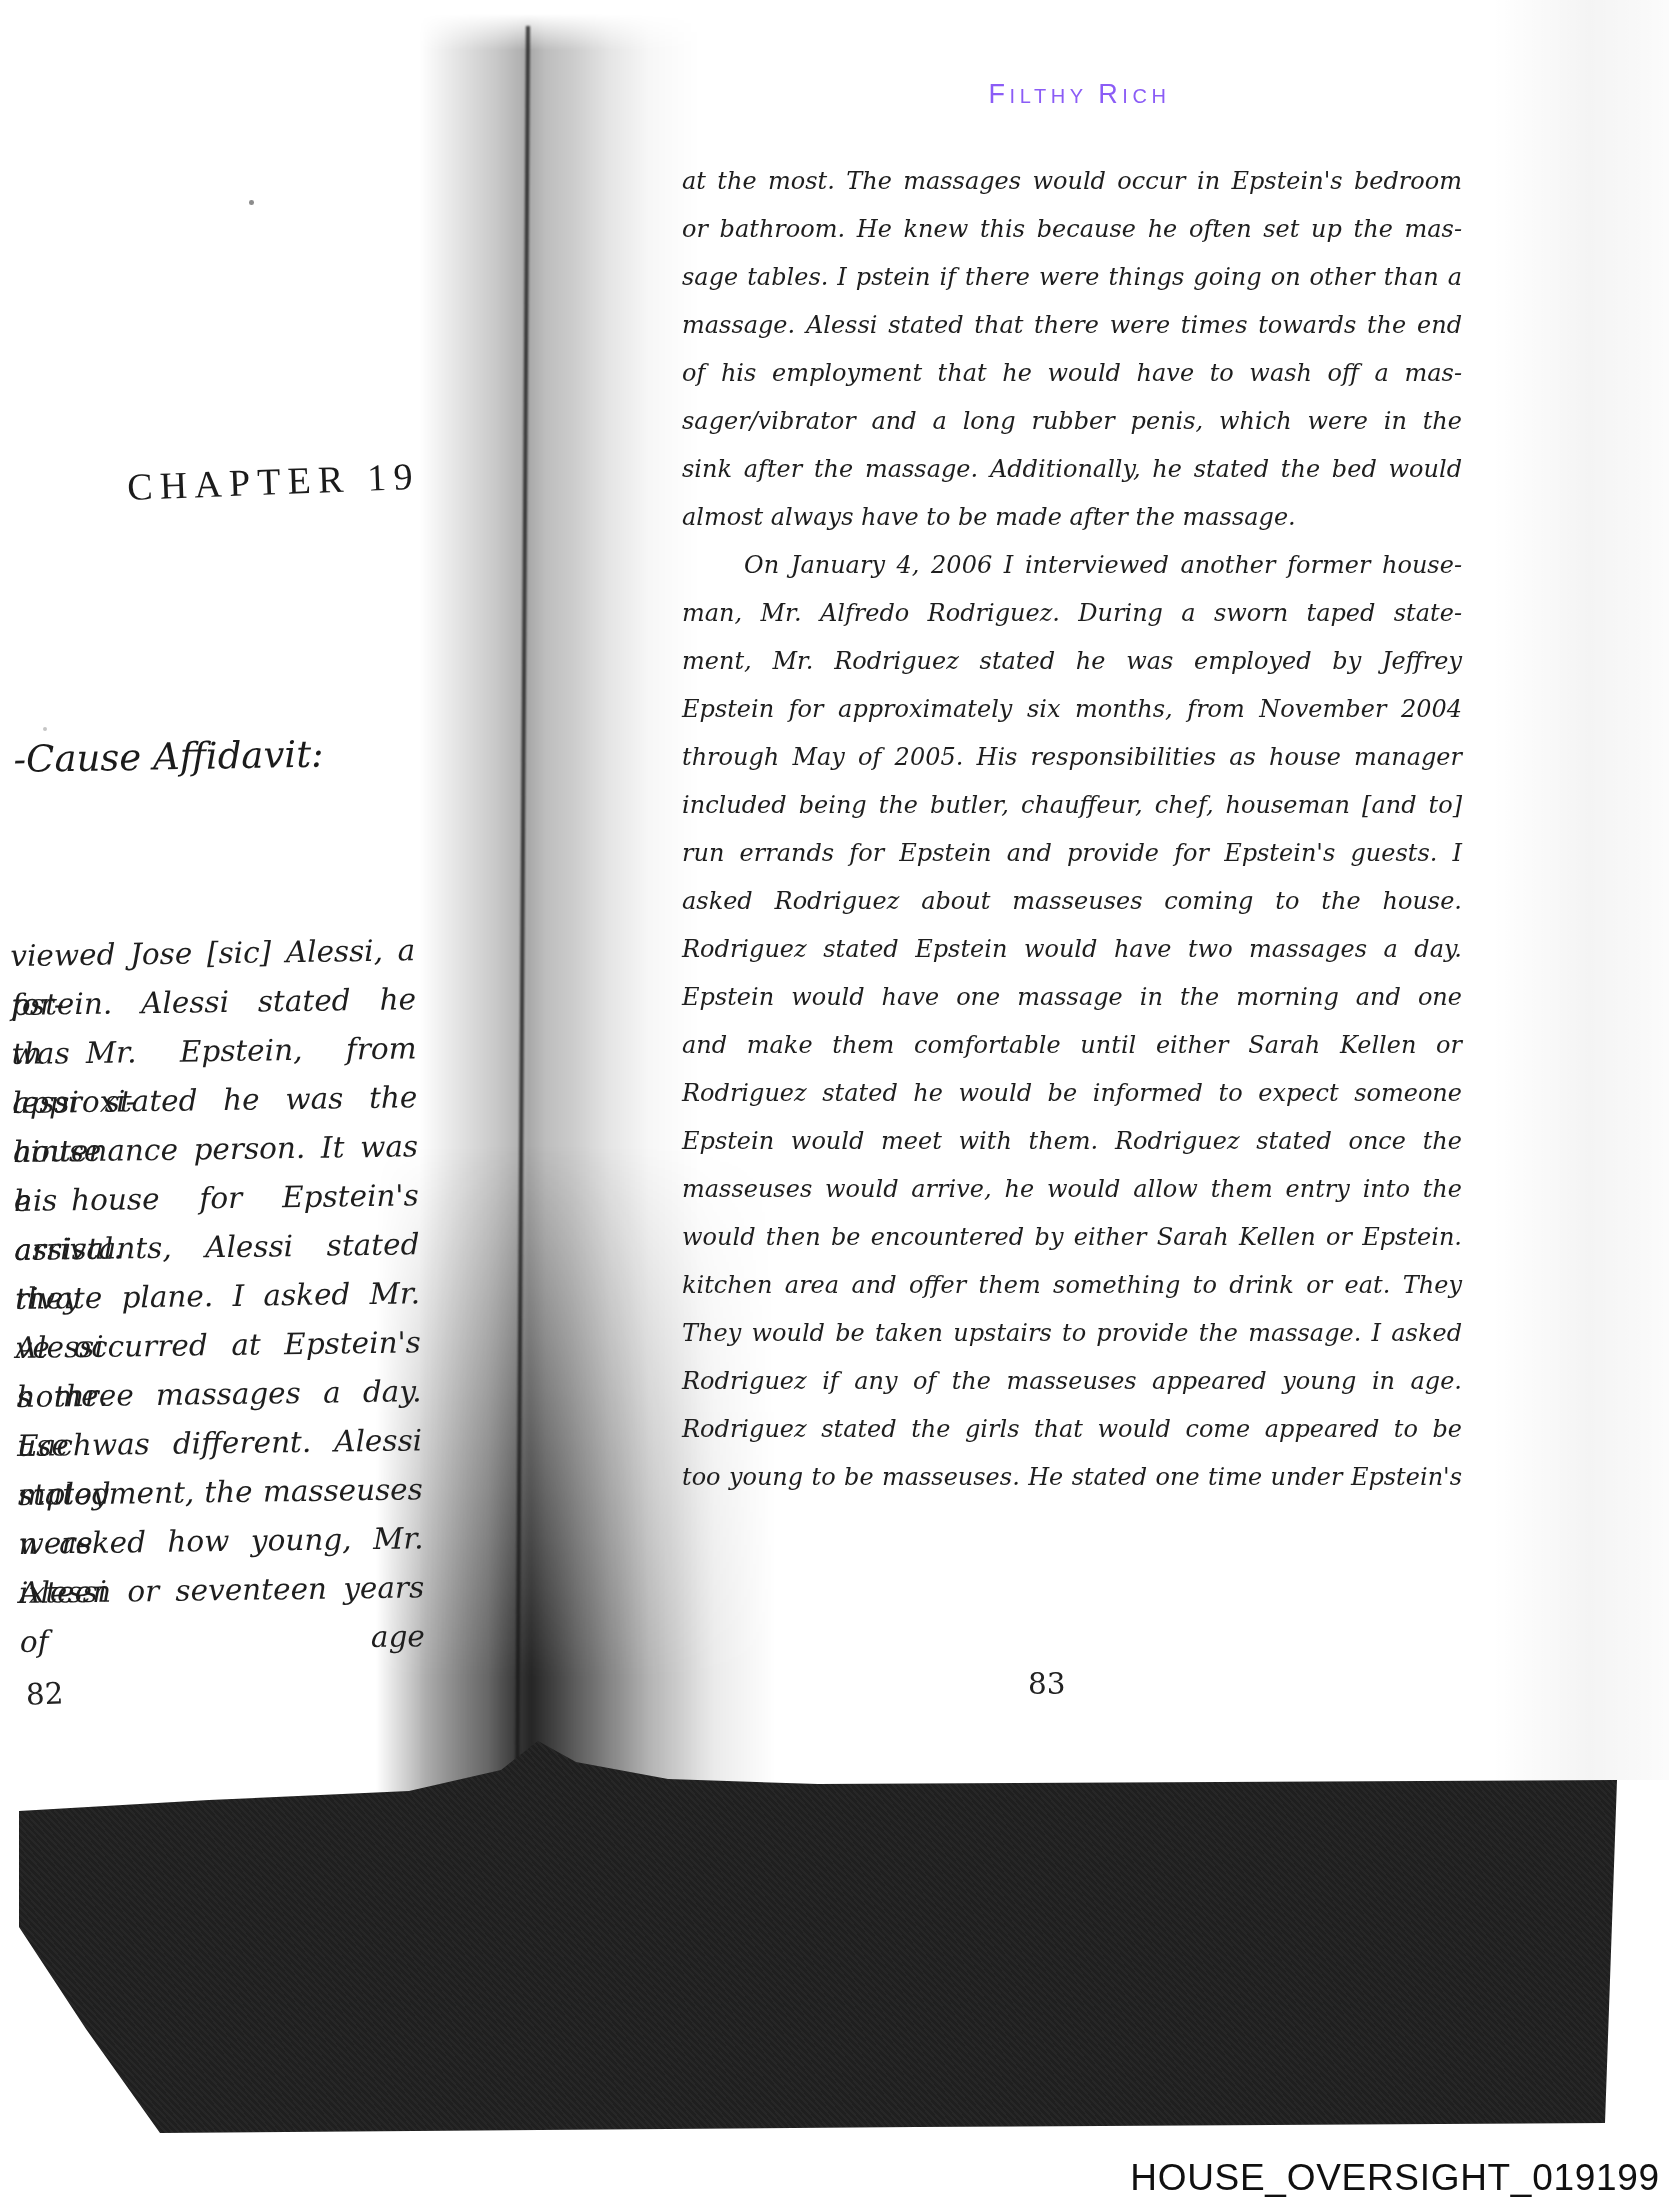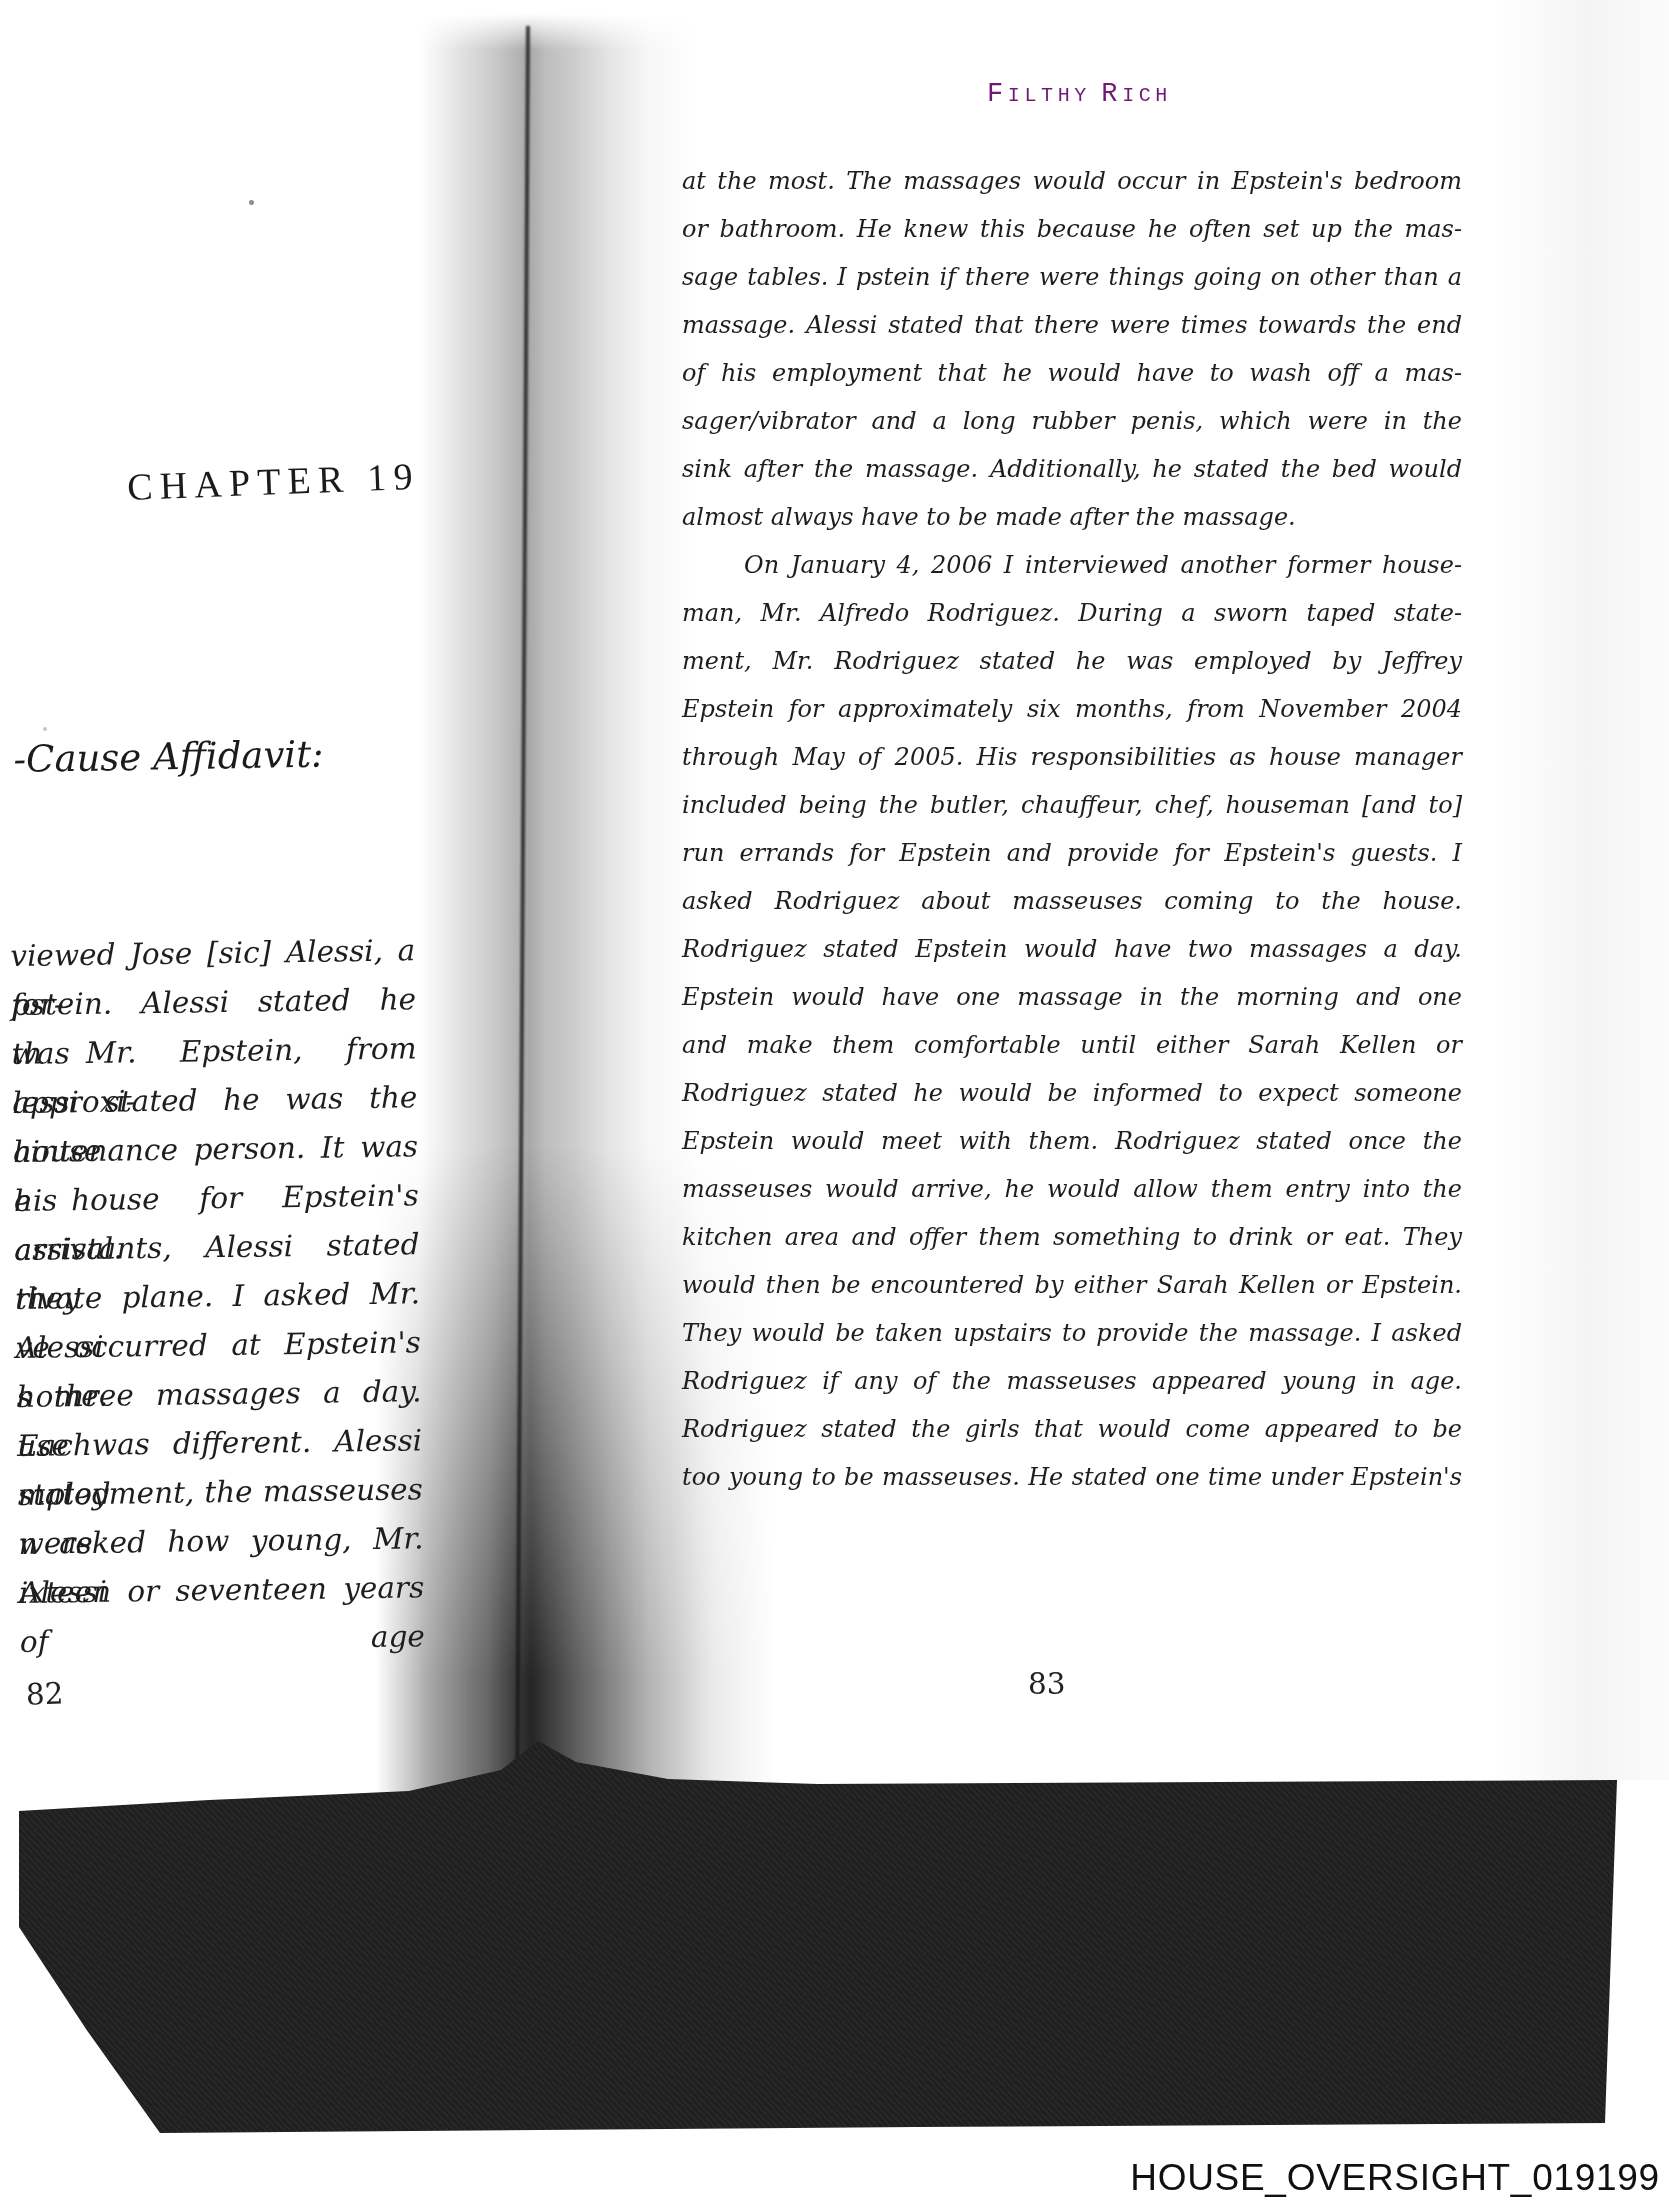--- a/index.html
+++ b/index.html
@@ -47,22 +47,22 @@
     clip-path:polygon(
       19px 1811px, 209px 1800px, 409px 1791px, 501px 1770px, 538px 1741px,
       576px 1762px, 668px 1779px, 818px 1784px, 1617px 1780px,
       1605px 2123px, 916px 2127px, 160px 2133px, 86px 2029px, 19px 1927px
     );
   }
   .speck{position:absolute;border-radius:50%;background:rgba(0,0,0,0.45);}
   
   .running-header{
     position:absolute;left:916px;top:79px;width:327px;
-    text-align:center;color:#701a75;
-    font-family:Liberation Mono, monospace;
+    text-align:center;color:#8b5cf6;
+    font-family:Liberation Sans, sans-serif;
     font-size:20px;letter-spacing:4.6px;white-space:nowrap;
   }
   .running-header .initial{font-size:27px;}
   .running-header .wordgap{display:inline-block;width:10.5px;}
   .chapter-heading{
     position:absolute;left:128px;top:465px;
     font-family:"Liberation Serif", serif;
     font-size:38px;letter-spacing:7.2px;color:#1b1b1b;
     transform:rotate(-2.2deg);transform-origin:left bottom;
     white-space:nowrap;
@@ -143,22 +143,22 @@
     <div class="tline">through May of 2005. His responsibilities as house manager</div>
     <div class="tline">included being the butler, chauffeur, chef, houseman [and to]</div>
     <div class="tline">run errands for Epstein and provide for Epstein's guests. I</div>
     <div class="tline">asked Rodriguez about masseuses coming to the house.</div>
     <div class="tline">Rodriguez stated Epstein would have two massages a day.</div>
     <div class="tline">Epstein would have one massage in the morning and one</div>
     <div class="tline">and make them comfortable until either Sarah Kellen or</div>
     <div class="tline">Rodriguez stated he would be informed to expect someone</div>
     <div class="tline">Epstein would meet with them. Rodriguez stated once the</div>
     <div class="tline">masseuses would arrive, he would allow them entry into the</div>
+    <div class="tline">would then be encountered by either Sarah Kellen or Epstein.</div>
     <div class="tline">kitchen area and offer them something to drink or eat. They</div>
-    <div class="tline">would then be encountered by either Sarah Kellen or Epstein.</div>
     <div class="tline">They would be taken upstairs to provide the massage. I asked</div>
     <div class="tline">Rodriguez if any of the masseuses appeared young in age.</div>
     <div class="tline">Rodriguez stated the girls that would come appeared to be</div>
     <div class="tline">too young to be masseuses. He stated one time under Epstein's</div>
   </div>
 
   <div class="page-num page-num-left">82</div>
   <div class="page-num page-num-right">83</div>
 
   <div class="black-band"></div>

